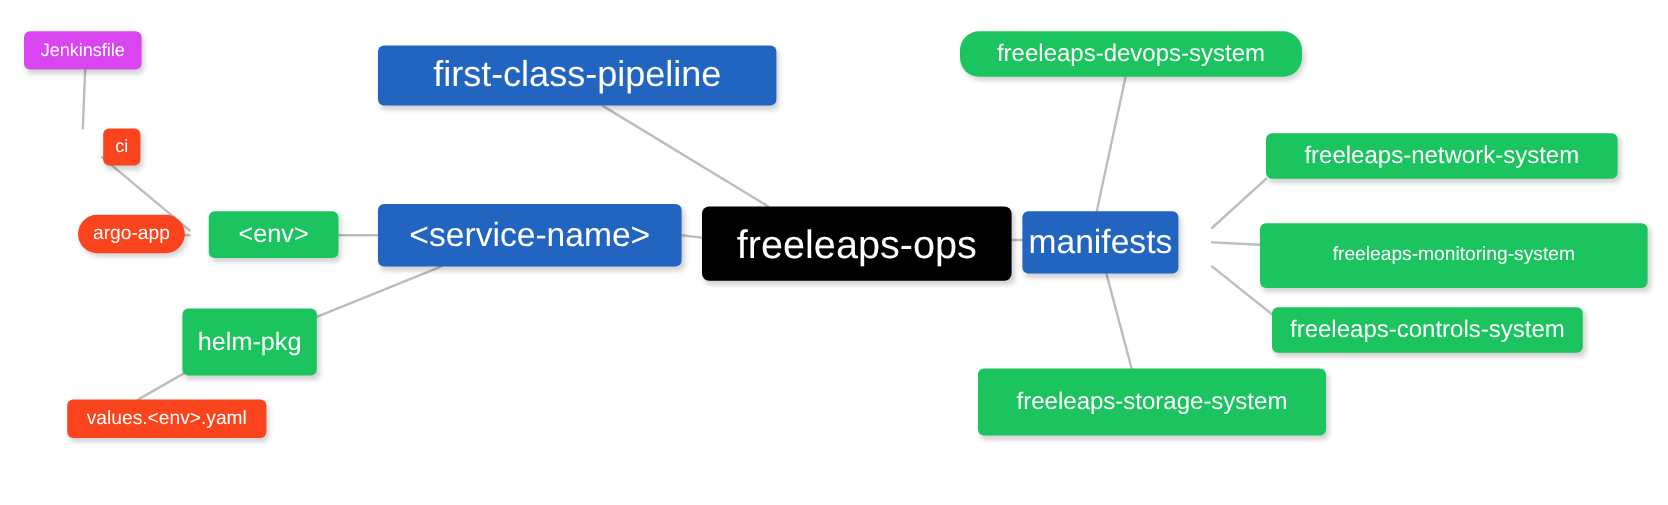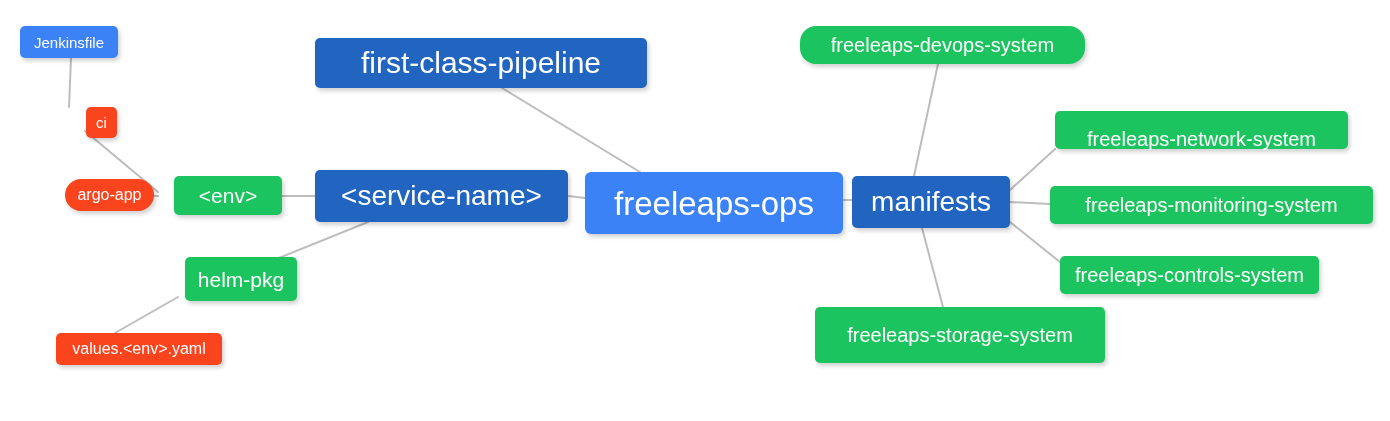--- a/index.html
+++ b/index.html
@@ -16,25 +16,25 @@
     position:absolute;
     box-sizing:border-box;
     display:flex;align-items:center;justify-content:center;
     color:#ffffff;
     border-radius:5px;
     white-space:nowrap;
     line-height:1;
     box-shadow:2px 3px 4px rgba(0,0,0,0.18);
     user-select:none;
   }
-  .n-root{background:#3b82f6;border-radius:6px;}
+  .n-root{background:#000000;border-radius:6px;}
   .n-blue{background:#2165c1;}
   .n-green{background:#1cc45f;}
   .n-red{background:#f9441d;margin-left:32px;}
-  .n-orange{background:#3b82f6;}
+  .n-orange{background:#d946ef;}
 </style>
 </head>
 <body>
 
 <div id="canvas">
   <svg id="edges" viewBox="0 0 1390 421">
       <line x1="71" y1="58" x2="69" y2="107" stroke="#bdbdbd" stroke-width="2" stroke-linecap="round"></line>
       <line x1="85" y1="131" x2="158" y2="192" stroke="#bdbdbd" stroke-width="2" stroke-linecap="round"></line>
       <line x1="122" y1="195" x2="158" y2="196" stroke="#bdbdbd" stroke-width="2" stroke-linecap="round"></line>
       <line x1="245" y1="196" x2="315" y2="196" stroke="#bdbdbd" stroke-width="2" stroke-linecap="round"></line>
@@ -55,45 +55,45 @@
       </div>
       <div class="node n-red" style="left: 54px; top: 107px; width: 31px; height: 31px; font-size: 15px;">
         <span>ci</span>
       </div>
       <div class="node n-red" style="left: 33px; top: 179px; width: 89px; height: 32px; font-size: 16px; border-radius: 16px;">
         <span>argo-app</span>
       </div>
       <div class="node n-green" style="left: 158px; top: 176px; width: 108px; height: 39px; font-size: 21px; margin-left: 16px;">
         <span>&lt;env&gt;</span>
       </div>
-      <div class="node n-green" style="left: 152px; top: 257px; width: 112px; height: 44px; font-size: 21px; margin-left: 33px;">
+      <div class="node n-green" style="left: 152px; top: 257px; width: 112px; height: 56px; font-size: 21px;">
         <span>helm-pkg</span>
       </div>
       <div class="node n-red" style="left: 24px; top: 333px; width: 166px; height: 32px; font-size: 16px;">
         <span>values.&lt;env&gt;.yaml</span>
       </div>
       <div class="node n-blue" style="left: 315px; top: 38px; width: 332px; height: 50px; font-size: 30px;">
         <span>first-class-pipeline</span>
       </div>
       <div class="node n-blue" style="left: 315px; top: 170px; width: 253px; height: 52px; font-size: 28px;">
         <span>&lt;service-name&gt;</span>
       </div>
       <div class="node n-root" style="left: 585px; top: 172px; width: 258px; height: 62px; font-size: 33px;">
         <span>freeleaps-ops</span>
       </div>
-      <div class="node n-blue" style="left: 852px; top: 176px; width: 158px; height: 52px; font-size: 28px;">
+      <div class="node n-blue" style="left: 852px; top: 176px; width: 130px; height: 52px; font-size: 28px;">
         <span>manifests</span>
       </div>
       <div class="node n-green" style="left: 800px; top: 26px; width: 285px; height: 38px; font-size: 20px; border-radius: 16px;">
         <span>freeleaps-devops-system</span>
       </div>
-      <div class="node n-green" style="left: 1055px; top: 111px; width: 293px; height: 38px; font-size: 20px; align-items: flex-end;">
+      <div class="node n-green" style="left: 1055px; top: 111px; width: 293px; height: 38px; font-size: 20px;">
         <span>freeleaps-network-system</span>
       </div>
-      <div class="node n-green" style="left: 1050px; top: 186px; width: 323px; height: 38px; font-size: 20px;">
+      <div class="node n-green" style="left: 1050px; top: 186px; width: 323px; height: 54px; font-size: 16px;">
         <span>freeleaps-monitoring-system</span>
       </div>
       <div class="node n-green" style="left: 1060px; top: 256px; width: 259px; height: 38px; font-size: 20px;">
         <span>freeleaps-controls-system</span>
       </div>
       <div class="node n-green" style="left: 815px; top: 307px; width: 290px; height: 56px; font-size: 20px;">
         <span>freeleaps-storage-system</span>
       </div>
     </div>
 </div>

